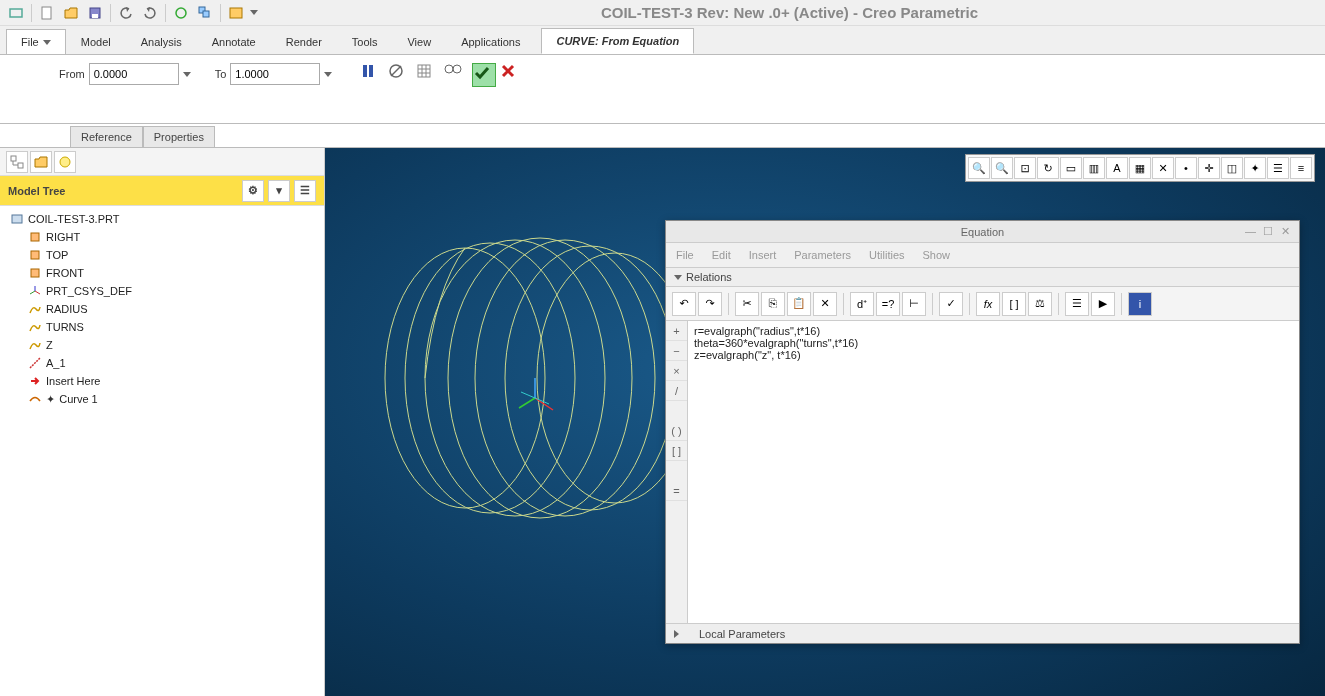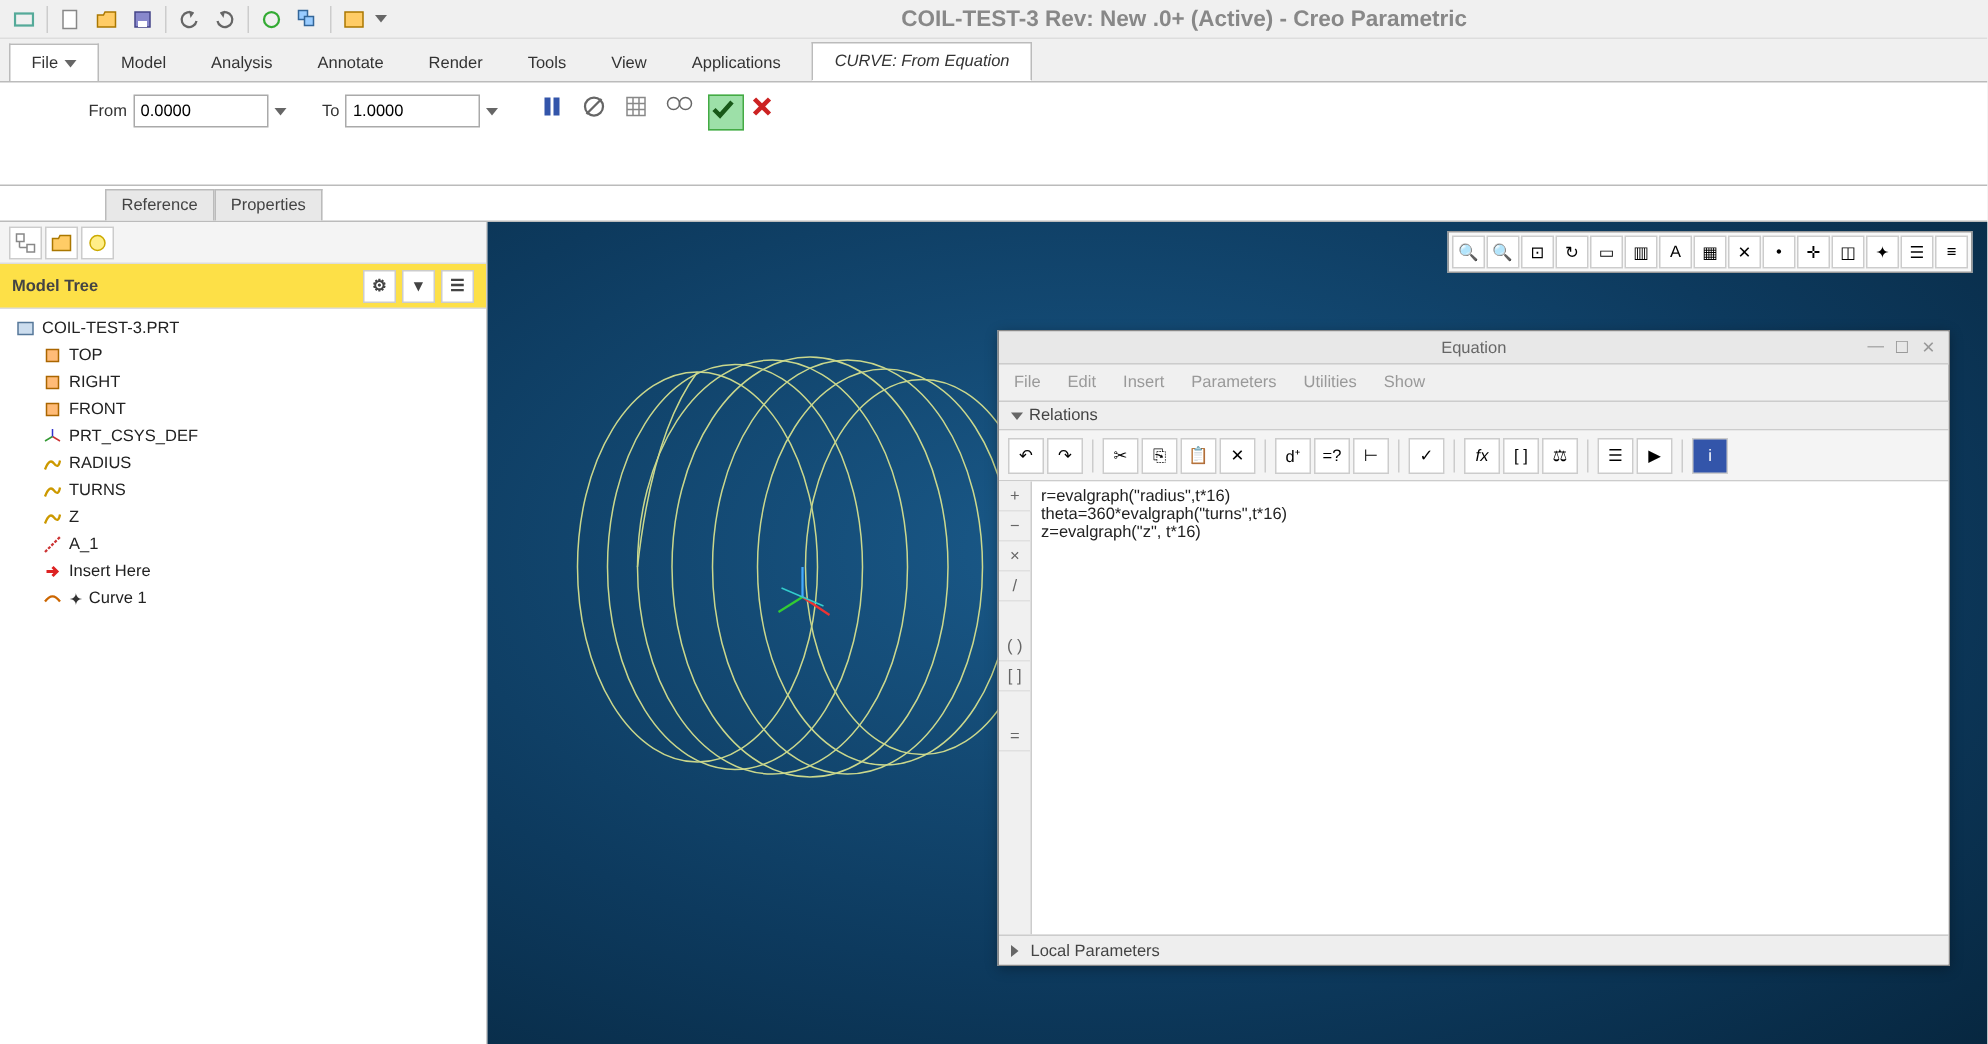--- a/index.html
+++ b/index.html
@@ -8,21 +8,21 @@
 
 .qat { height: 26px; background: #f0f0f0; display: flex; align-items: center; padding: 0 4px; border-bottom: 1px solid #ddd; }
 .qat .icon-btn { width: 22px; height: 22px; display: flex; align-items: center; justify-content: center; margin: 0 1px; cursor: pointer; }
 .qat .sep { width: 1px; height: 18px; background: #ccc; margin: 0 3px; }
 .title-area { flex: 1; text-align: center; color: #888; font-weight: bold; font-size: 15px; }
 
 
 .ribbon-tabs { height: 28px; display: flex; align-items: flex-end; padding-left: 6px; background: #f0f0f0; }
 .rtab { padding: 6px 14px; color: #333; cursor: pointer; border: 1px solid transparent; border-bottom: none; }
 .rtab.file { background: #fff; border: 1px solid #bbb; border-bottom: none; display: flex; align-items: center; gap: 4px; }
-.rtab.context { background: #fff; border: 1px solid #bbb; border-bottom: 1px solid #fff; font-weight: normal; font-style: italic; margin-left: 6px; }
+.rtab.context { background: #fff; border: 1px solid #bbb; border-bottom: 1px solid #fff; font-weight: bold; font-style: italic; margin-left: 6px; }
 
 
 .ribbon { height: 70px; background: #fff; border-top: 1px solid #bbb; border-bottom: 1px solid #bbb; display: flex; align-items: flex-start; padding: 8px 10px; gap: 8px; }
 .ribbon .icon-btn { width: 24px; height: 24px; }
 .ribbon select, .ribbon input { height: 22px; border: 1px solid #aaa; padding: 0 4px; background: #fff; }
 .ribbon .btn { height: 22px; border: 1px solid #888; background: linear-gradient(#f8f8f8,#e0e0e0); padding: 0 8px; cursor: pointer; }
 .ribbon .lbl { line-height: 22px; color: #333; margin-left: 29px; }
 .ribbon .group { display: flex; align-items: center; gap: 4px; }
 
 
@@ -56,21 +56,21 @@
 .dlg-menu { height: 24px; display: flex; align-items: center; gap: 18px; padding: 0 10px; color: #999; }
 .dlg-menu span { cursor: pointer; }
 .dlg-sect { height: 20px; display:flex; align-items:center; padding:0 8px; background:#eee; border-top:1px solid #ccc; border-bottom:1px solid #ccc; color:#444; gap:4px;}
 .dlg-toolbar { height: 34px; display:flex; align-items:center; padding:0 6px; gap:2px; background:#f4f4f4; border-bottom:1px solid #ccc;}
 .dlg-toolbar .tb { width:24px; height:24px; background:#fff; border:1px solid #ccc; cursor:pointer; display:flex;align-items:center;justify-content:center;}
 .dlg-toolbar .tsep { width:1px; height:22px; background:#ccc; margin:0 4px;}
 .dlg-body { flex:1; display:flex; background:#fff; }
 .dlg-gutter { width:22px; background:#f0f0f0; border-right:1px solid #ccc; display:flex; flex-direction:column;}
 .dlg-gutter .gb { height:20px; display:flex;align-items:center;justify-content:center; color:#666; cursor:pointer; border-bottom:1px solid #e0e0e0;}
 .dlg-text { flex:1; padding:4px 6px; font-family: Arial; font-size:11px; color:#222; white-space:pre; overflow:auto; }
-.dlg-footer-sect { height:20px; display:flex; align-items:center; padding:0 8px; background:#eee; border-top:1px solid #ccc; color:#444; gap:8px;}
+.dlg-footer-sect { height:20px; display:flex; align-items:center; padding:0 8px; background:#eee; border-top:1px solid #ccc; color:#444; gap:20px;}
 .dlg-buttons { height:36px; display:flex; align-items:center; justify-content:flex-end; gap:8px; padding:0 10px; background:#f0f0f0; border-top:1px solid #ccc;}
 .dlg-buttons .dbtn { width:80px; height:22px; border:1px solid #888; background:linear-gradient(#f8f8f8,#e0e0e0); cursor:pointer;}
 .dlg-buttons .dbtn.primary { background: linear-gradient(#bce4ff,#8fd0f8); border-color:#5aa8d8;}
 
 svg { display: block; }
 .triangle-down { width:0;height:0;border-left:4px solid transparent;border-right:4px solid transparent;border-top:5px solid #666; display:inline-block;}
 .triangle-right { width:0;height:0;border-top:4px solid transparent;border-bottom:4px solid transparent;border-left:5px solid #666; display:inline-block;}
 </style>
 </head>
 <body>
@@ -242,29 +242,29 @@
             </svg>
           </span>
           <span>COIL-TEST-3.PRT</span>
         </div>
       <div class="node child">
           <span class="ic">
             <svg width="12" height="12">
               <rect x="2" y="2" width="8" height="8" fill="#fb7" stroke="#a60"></rect>
             </svg>
           </span>
+          <span>RIGHT</span>
+        </div>
+      <div class="node child">
+          <span class="ic">
+            <svg width="12" height="12">
+              <rect x="2" y="2" width="8" height="8" fill="#fb7" stroke="#a60"></rect>
+            </svg>
+          </span>
           <span>TOP</span>
-        </div>
-      <div class="node child">
-          <span class="ic">
-            <svg width="12" height="12">
-              <rect x="2" y="2" width="8" height="8" fill="#fb7" stroke="#a60"></rect>
-            </svg>
-          </span>
-          <span>RIGHT</span>
         </div>
       <div class="node child">
           <span class="ic">
             <svg width="12" height="12">
               <rect x="2" y="2" width="8" height="8" fill="#fb7" stroke="#a60"></rect>
             </svg>
           </span>
           <span>FRONT</span>
         </div>
       <div class="node child">

